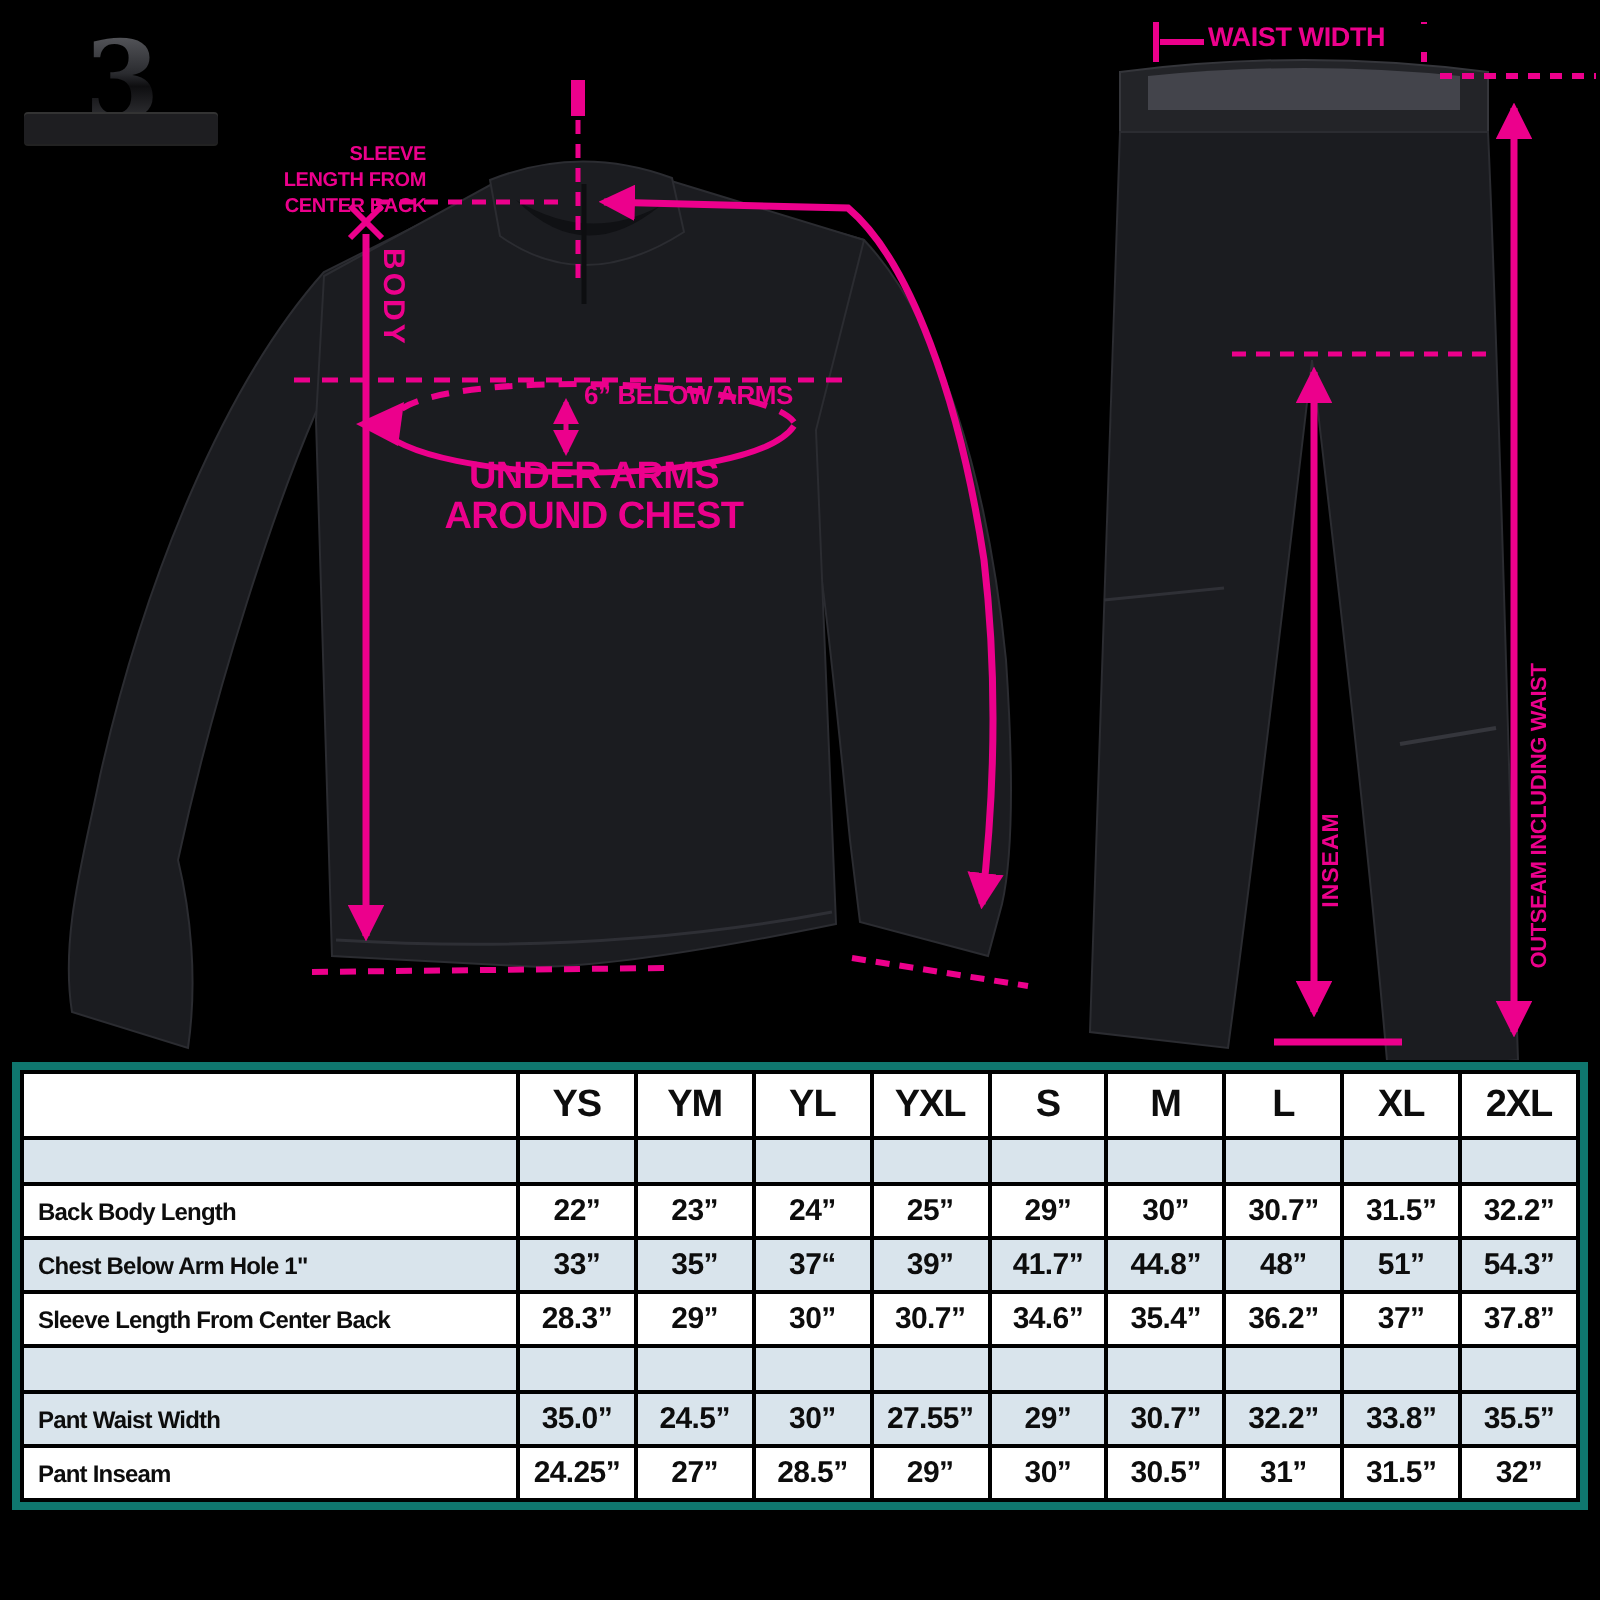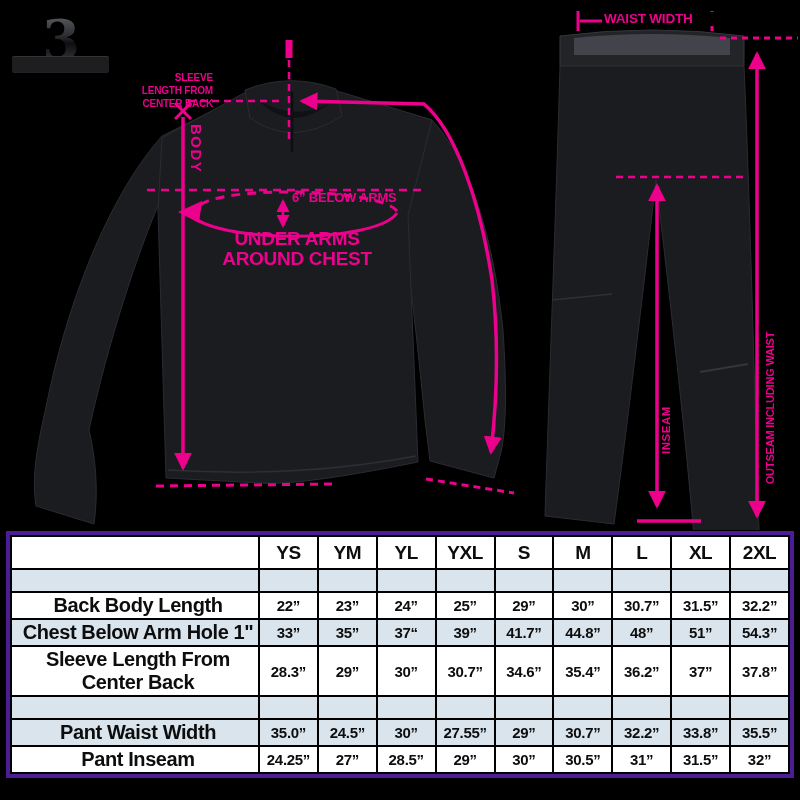--- a/index.html
+++ b/index.html
@@ -26,27 +26,27 @@
   .below-arms-lbl{left:292px;top:191px;font-size:13px;}
   .around-chest-lbl{left:197px;top:229px;width:200px;text-align:center;
       font-size:19px;line-height:20px;letter-spacing:-0.3px;}
   .waist-lbl{left:602px;top:12px;width:110px;text-align:left;font-size:13.5px;
       background:#000;padding:0 2px;}
   .outseam-lbl{left:688px;top:400px;width:170px;height:16px;text-align:center;font-size:11px;
       transform:rotate(-90deg);background:#000;}
   .inseam-lbl{left:633px;top:422px;width:70px;height:16px;text-align:center;font-size:11.5px;
       transform:rotate(-90deg);background:#000;letter-spacing:0.5px;}
   
-  .tbl-wrap{position:absolute;left:6px;top:531px;width:780px;border:4px solid #4c1d95;background:#fff;}
+  .tbl-wrap{position:absolute;left:6px;top:531px;width:780px;border:4px solid #0f766e;background:#fff;}
   table.size{border-collapse:collapse;width:100%;table-layout:fixed;}
   table.size td,table.size th{border:2px solid #000;overflow:hidden;
       font-family:"Liberation Sans", sans-serif;color:#0d0d0d;}
   table.size th{height:29px;font-size:19px;font-weight:bold;text-align:center;background:#fff;letter-spacing:-0.5px;}
   table.size td{height:23px;font-size:15px;font-weight:bold;text-align:center;letter-spacing:-0.3px;}
-  table.size td.lbl{text-align:center;padding-left:7px;font-size:20px;letter-spacing:-0.4px;}
+  table.size td.lbl{text-align:left;padding-left:7px;font-size:12px;letter-spacing:-0.4px;}
   table.size tr.stripe td{background:var(--stripe);}
   table.size tr.plain td{background:#fff;}
   table.size tr.spacer td{height:19px;background:var(--stripe);}
 </style>
 </head>
 <body>
 
 <div id="stage">
 
   <div class="logo-mark">3</div>

